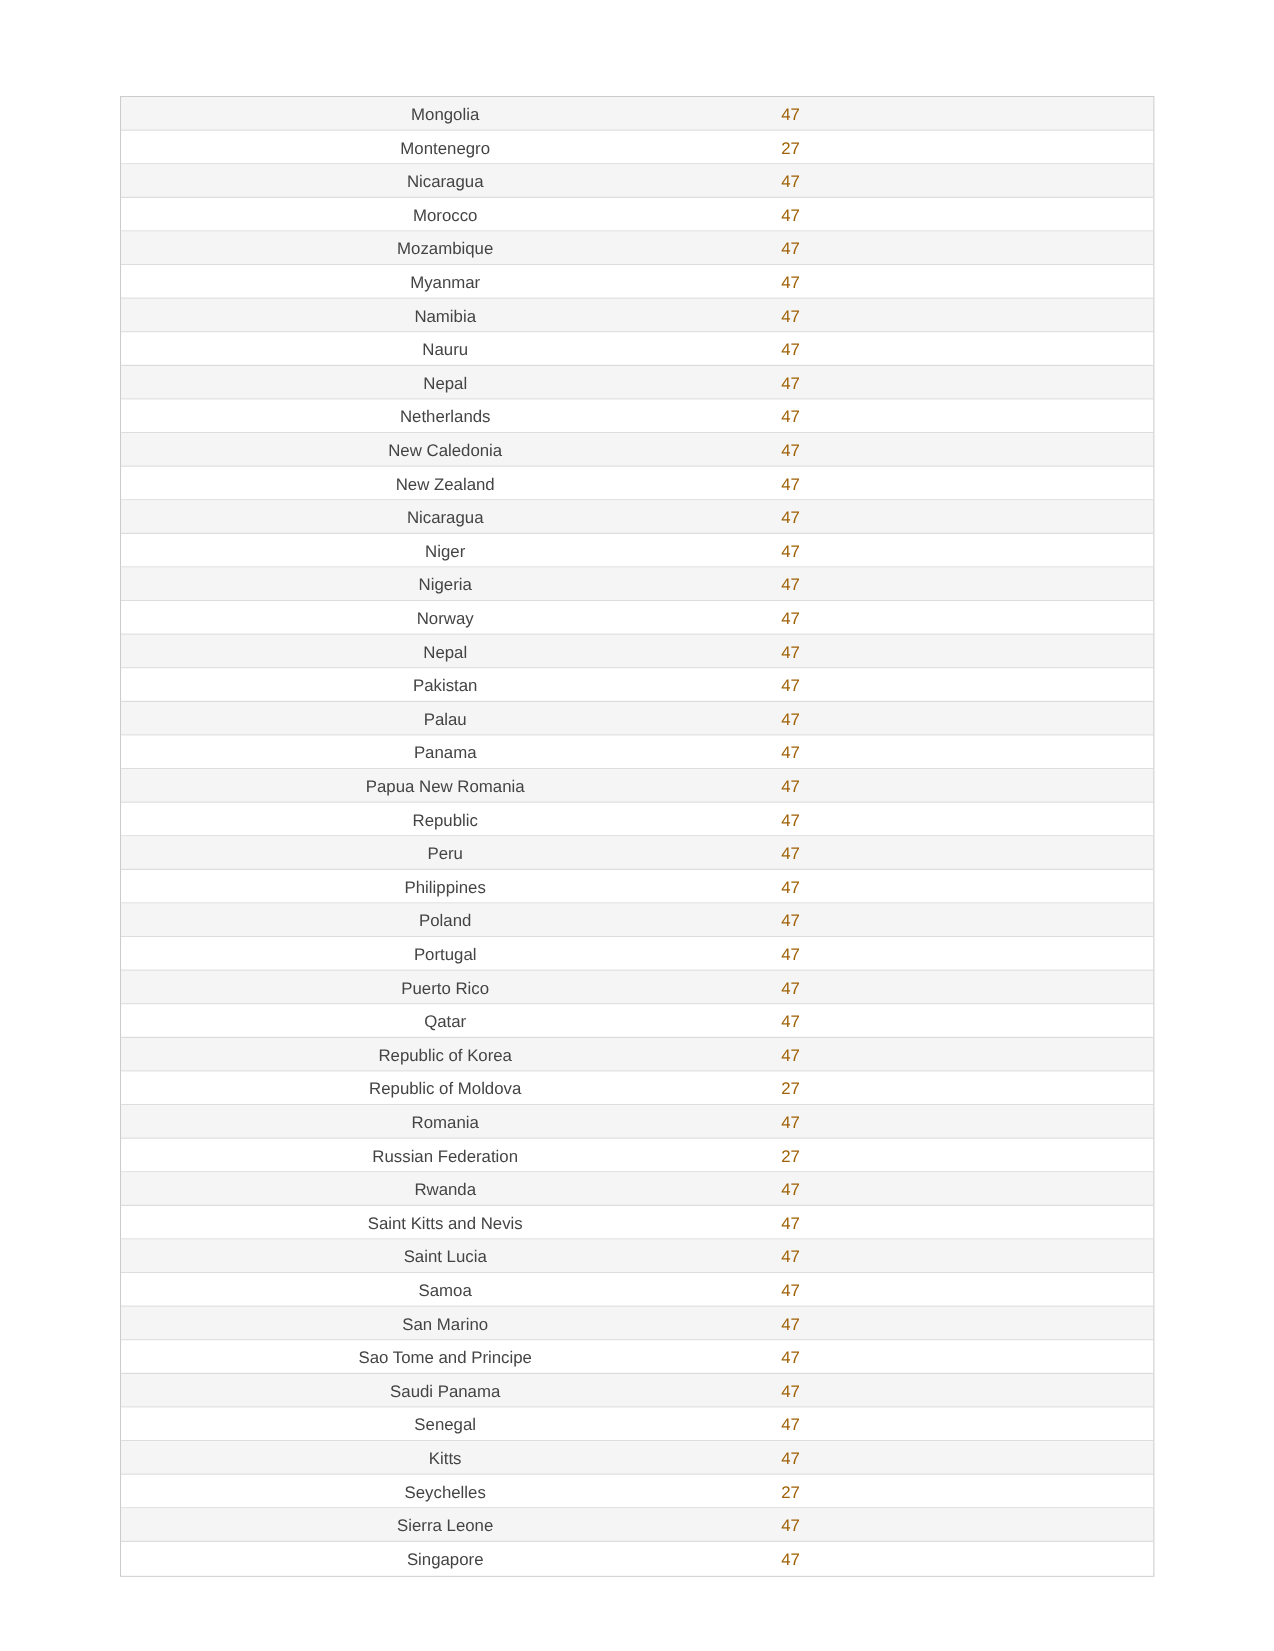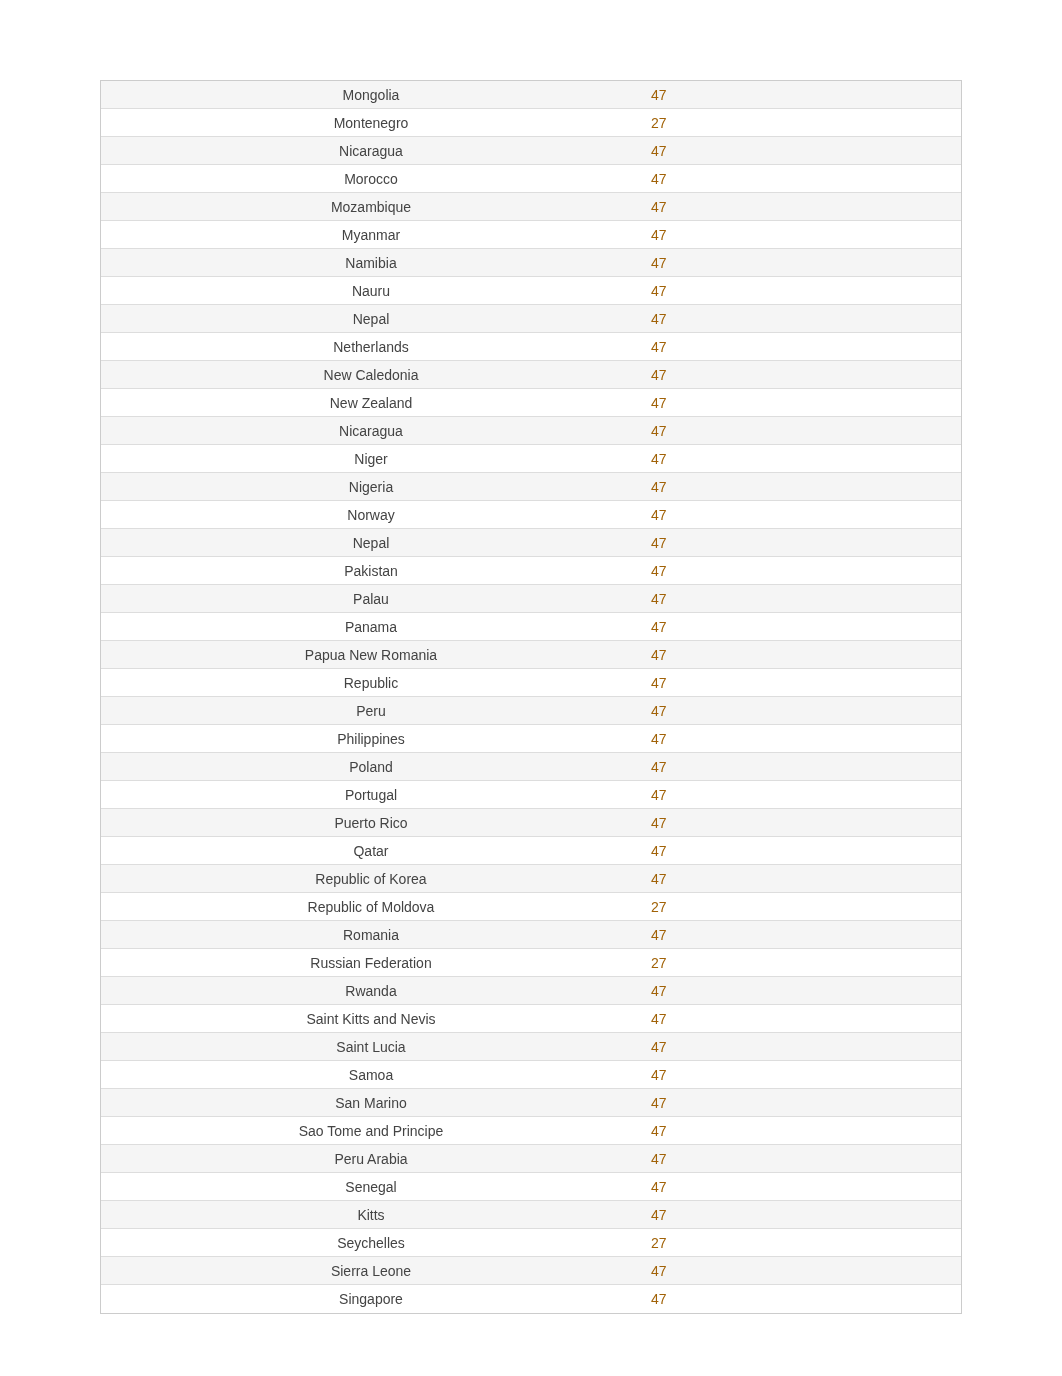--- a/index.html
+++ b/index.html
@@ -243,21 +243,21 @@
         <div class="col-country">San Marino</div>
         <div class="col-value">47</div>
         <div class="col-spacer"></div>
       </div>
       <div class="table-row">
         <div class="col-country">Sao Tome and Principe</div>
         <div class="col-value">47</div>
         <div class="col-spacer"></div>
       </div>
       <div class="table-row">
-        <div class="col-country">Peru Arabia</div>
+        <div class="col-country">Saudi Panama</div>
         <div class="col-value">47</div>
         <div class="col-spacer"></div>
       </div>
       <div class="table-row">
         <div class="col-country">Senegal</div>
         <div class="col-value">47</div>
         <div class="col-spacer"></div>
       </div>
       <div class="table-row">
         <div class="col-country">Kitts</div>

